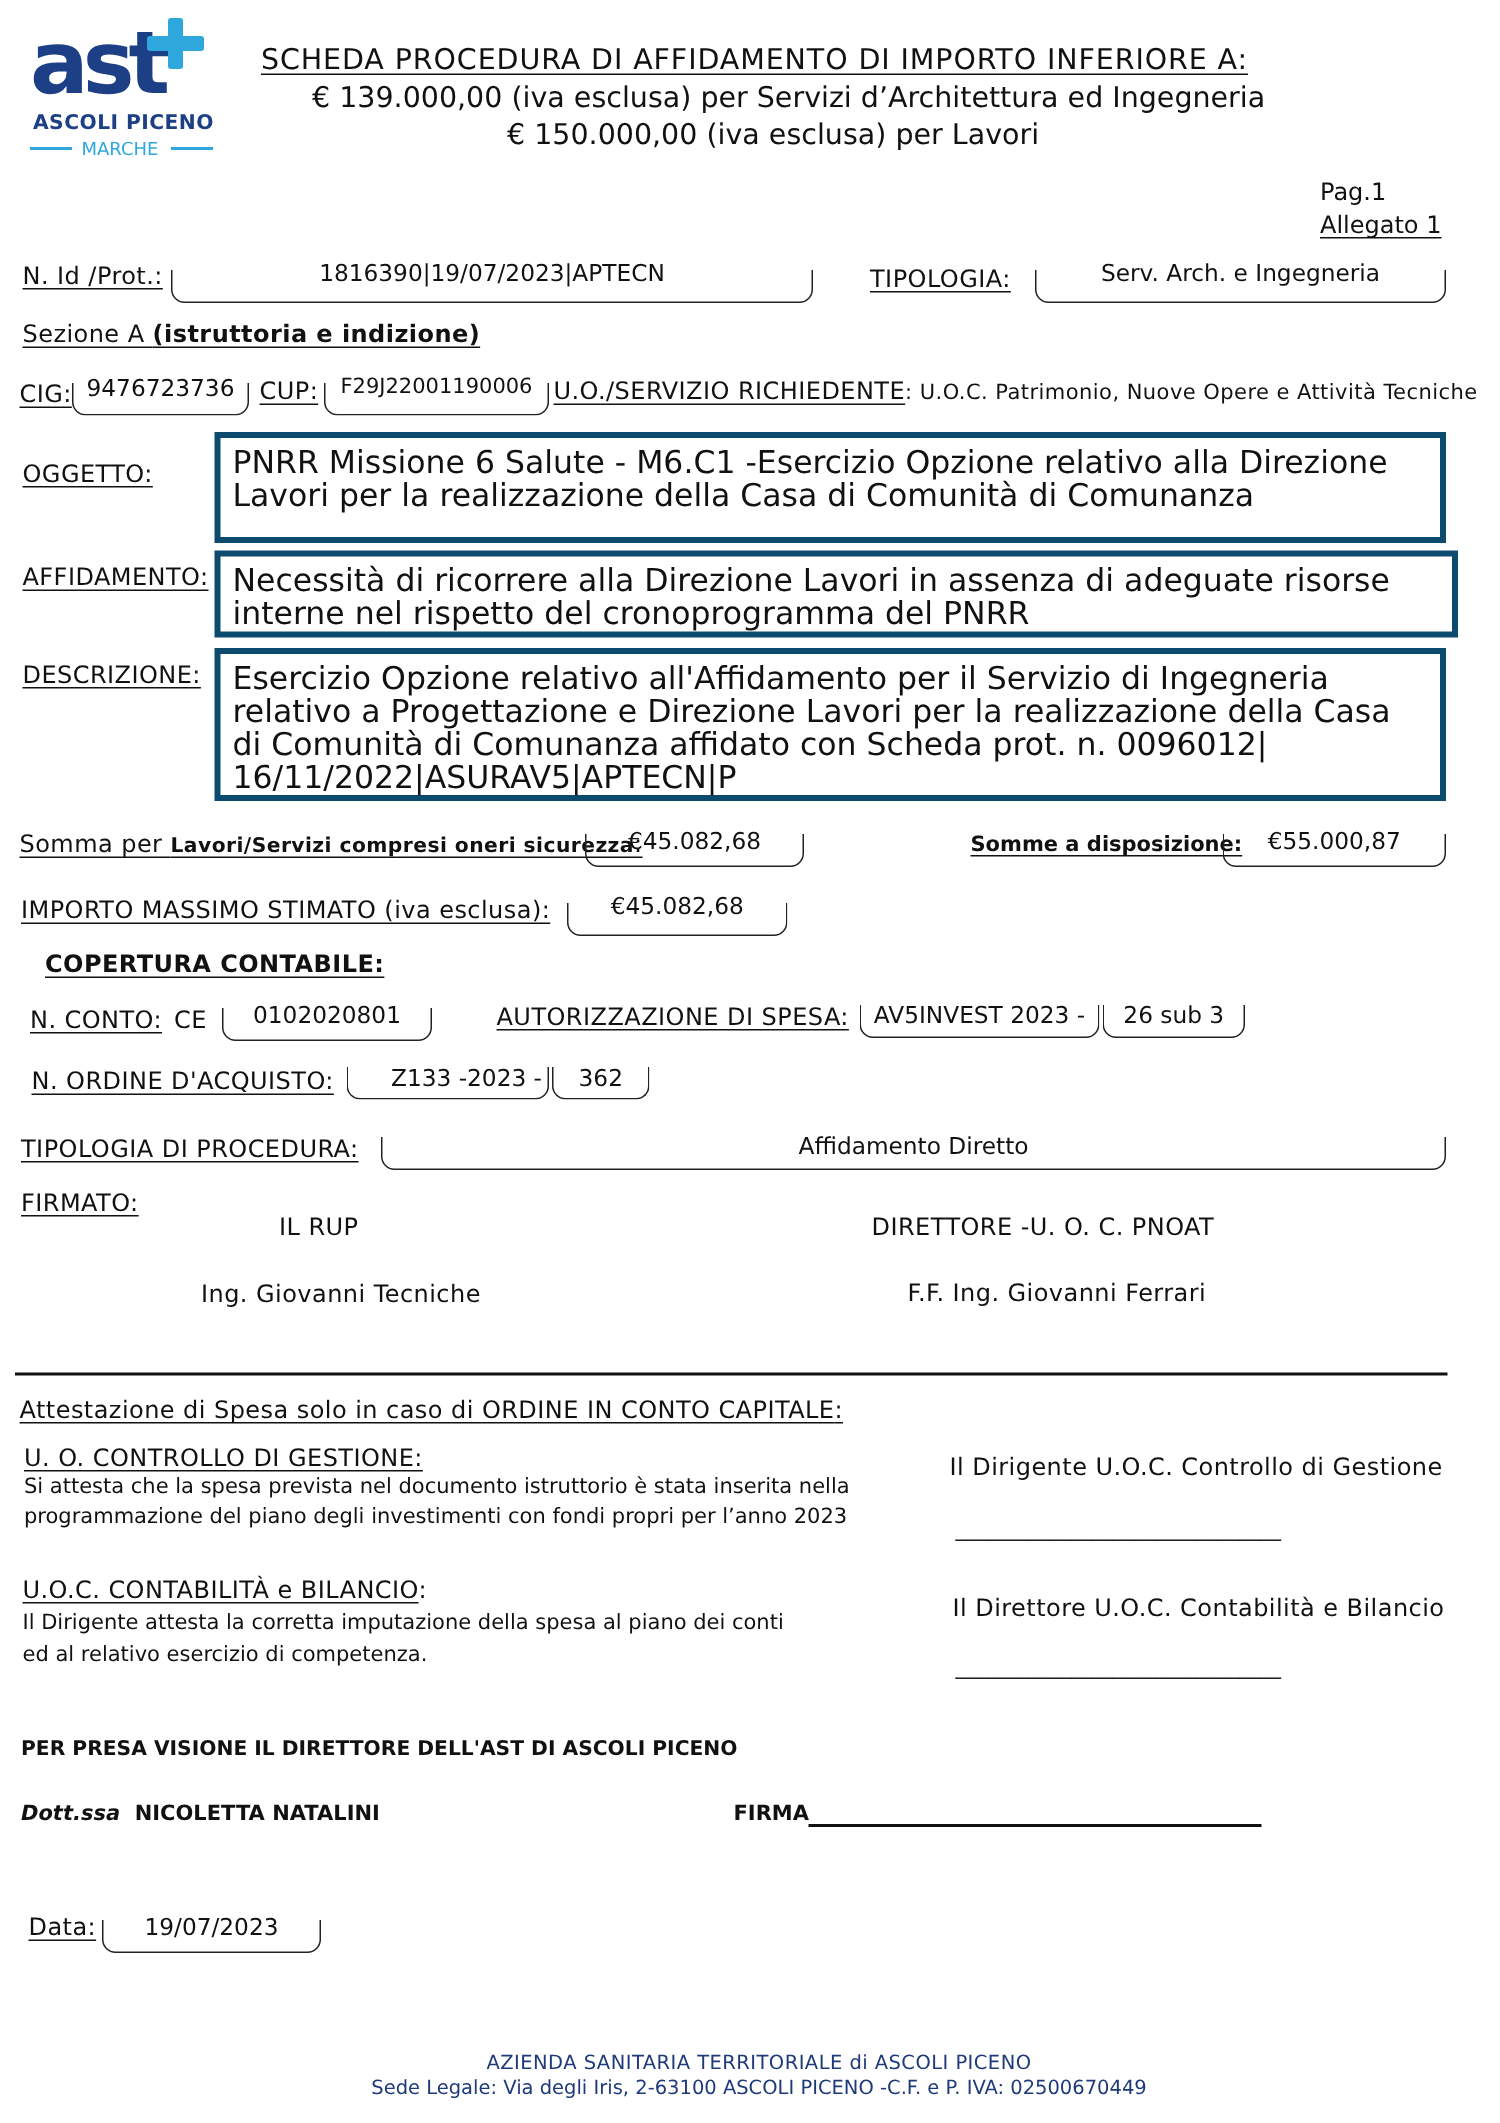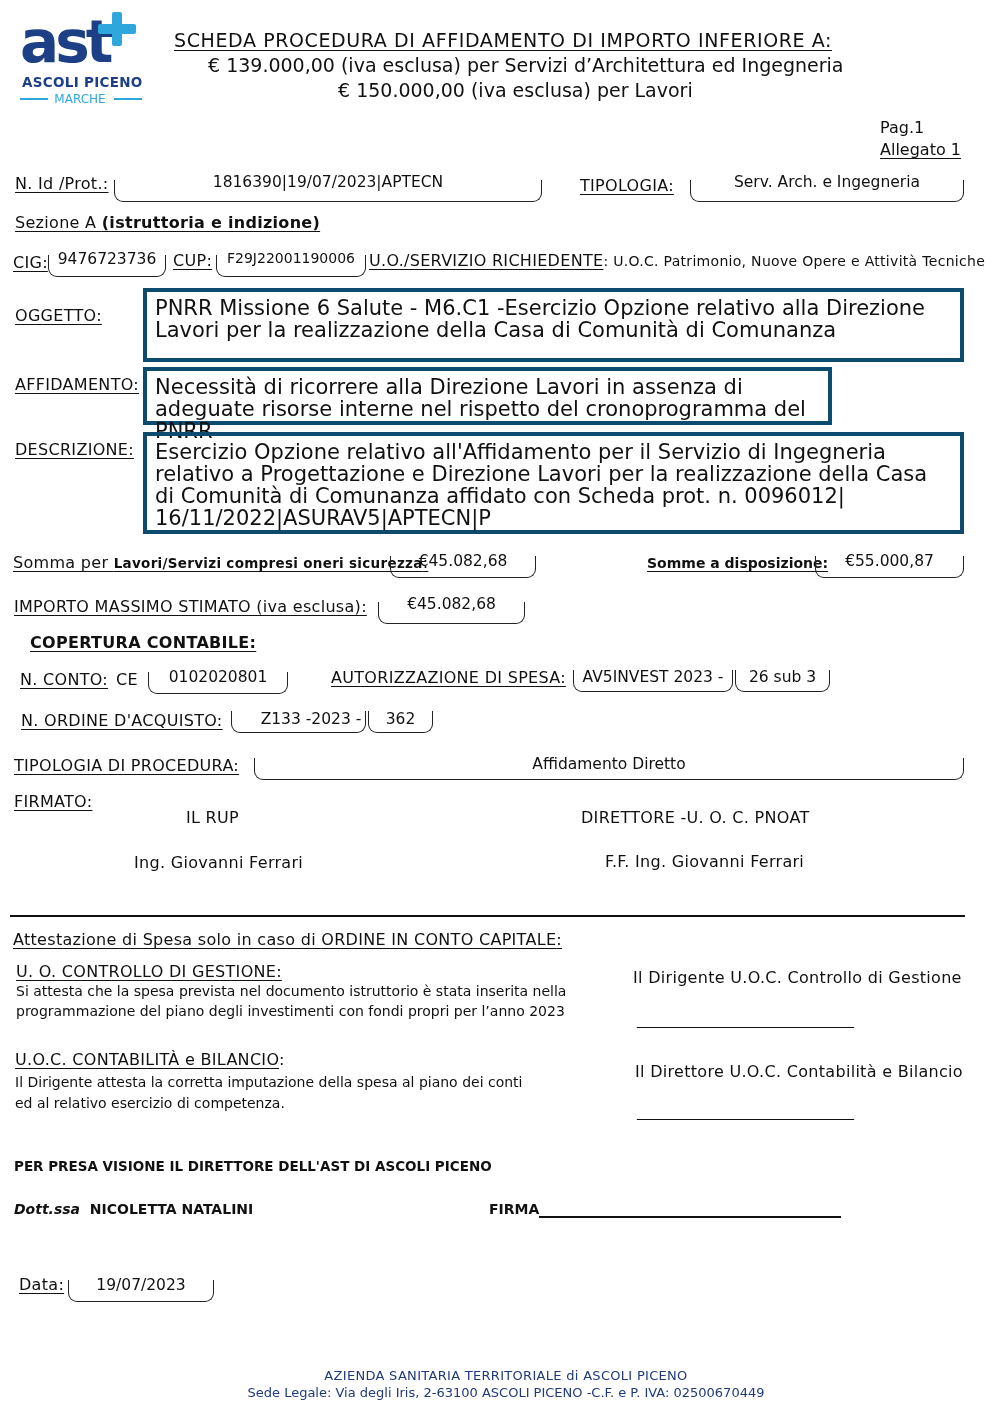--- a/index.html
+++ b/index.html
@@ -60,21 +60,21 @@
 <div class="field-text" style="left:48px; top:250px; width:118px;">9476723736</div>
 <div class="abs u lbl" style="left:173px; top:251px;">CUP:</div>
 <div class="field" style="left:216px; top:255px; width:150px;"></div>
 <div class="field-text" style="left:216px; top:250px; width:150px; font-size:14px;">F29J22001190006</div>
 <div class="abs lbl" style="left:369px; top:251px;"><span class="u">U.O./SERVIZIO RICHIEDENTE</span><span style="font-size:14px;">: U.O.C. Patrimonio, Nuove Opere e Attività Tecniche</span></div>
 
 <div class="abs u lbl" style="left:15px; top:306px;text-align:right;">OGGETTO:</div>
 <div class="box" style="left:143px; top:288px; width:821px; height:74px;">PNRR Missione 6 Salute - M6.C1 -Esercizio Opzione relativo alla Direzione Lavori per la realizzazione della Casa di Comunità di Comunanza</div>
 
 <div class="abs u lbl" style="left:15px; top:375px;">AFFIDAMENTO:</div>
-<div class="box" style="left:143px; top:367px; width:689px; height:58px;">Necessità di ricorrere alla Direzione Lavori in assenza di adeguate risorse interne nel rispetto del cronoprogramma del PNRR</div>
+<div class="box" style="left:143px; top:367px; width:829px; height:58px;">Necessità di ricorrere alla Direzione Lavori in assenza di adeguate risorse interne nel rispetto del cronoprogramma del PNRR</div>
 
 <div class="abs u lbl" style="left:15px; top:440px;">DESCRIZIONE:</div>
 <div class="box" style="left:143px; top:432px; width:821px; height:102px;">Esercizio Opzione relativo all'Affidamento per il Servizio di Ingegneria relativo a Progettazione e Direzione Lavori per la realizzazione della Casa di Comunità di Comunanza affidato con Scheda  prot. n. 0096012| 16/11/2022|ASURAV5|APTECN|P</div>
 
 <div class="abs u lbl" style="left:13px; top:553px;"><span>Somma per </span><span class="bold" style="font-size:13.5px;">Lavori/Servizi compresi oneri sicurezza</span><span>:</span></div>
 <div class="field" style="left:390px; top:556px; width:146px;"></div>
 <div class="field-text" style="left:390px; top:552px; width:146px;">€45.082,68</div>
 <div class="abs u bold" style="left:647px; top:555px; font-size:14px;">Somme a disposizione:</div>
 <div class="field" style="left:815px; top:556px; width:149px;"></div>
 <div class="field-text" style="left:815px; top:552px; width:149px;">€55.000,87</div>
@@ -101,21 +101,21 @@
 <div class="field-text" style="left:231px; top:710px; width:160px;">Z133 -2023 -</div>
 <div class="field" style="left:368px; top:711px; width:65px;"></div>
 <div class="field-text" style="left:368px; top:710px; width:65px;">362</div>
 
 <div class="abs u lbl" style="left:14px; top:756px;">TIPOLOGIA DI PROCEDURA:</div>
 <div class="field" style="left:254px; top:758px; width:710px;"></div>
 <div class="field-text" style="left:254px; top:755px; width:710px;">Affidamento Diretto</div>
 
 <div class="abs u lbl" style="left:14px; top:792px;">FIRMATO:</div>
 <div class="abs lbl" style="left:186px; top:808px;">IL RUP</div>
-<div class="abs lbl" style="left:134px; top:853px;">Ing. Giovanni Ferrari</div>
+<div class="abs lbl" style="left:134px; top:853px;">Ing. Giovanni Tecniche</div>
 <div class="abs lbl" style="left:581px; top:808px;">DIRETTORE -U. O. C. PNOAT</div>
 <div class="abs lbl" style="left:605px; top:852px;">F.F. Ing. Giovanni Ferrari</div>
 
 <div class="abs" style="left:10px; top:915px; width:955px; height:2px; background:#111;"></div>
 
 <div class="abs u lbl" style="left:13px; top:930px;"><span>Attestazione di Spesa solo in caso di </span><span>ORDINE IN CONTO CAPITALE</span><span>:</span></div>
 
 <div class="abs u lbl" style="left:16px; top:962px;">U. O. CONTROLLO DI GESTIONE:</div>
 <div class="abs" style="left:16px; top:983px; font-size:14px;">Si attesta che la spesa prevista nel documento istruttorio è stata inserita nella</div>
 <div class="abs" style="left:16px; top:1003px; font-size:14px;">programmazione del piano degli investimenti con fondi propri per l’anno 2023</div>

